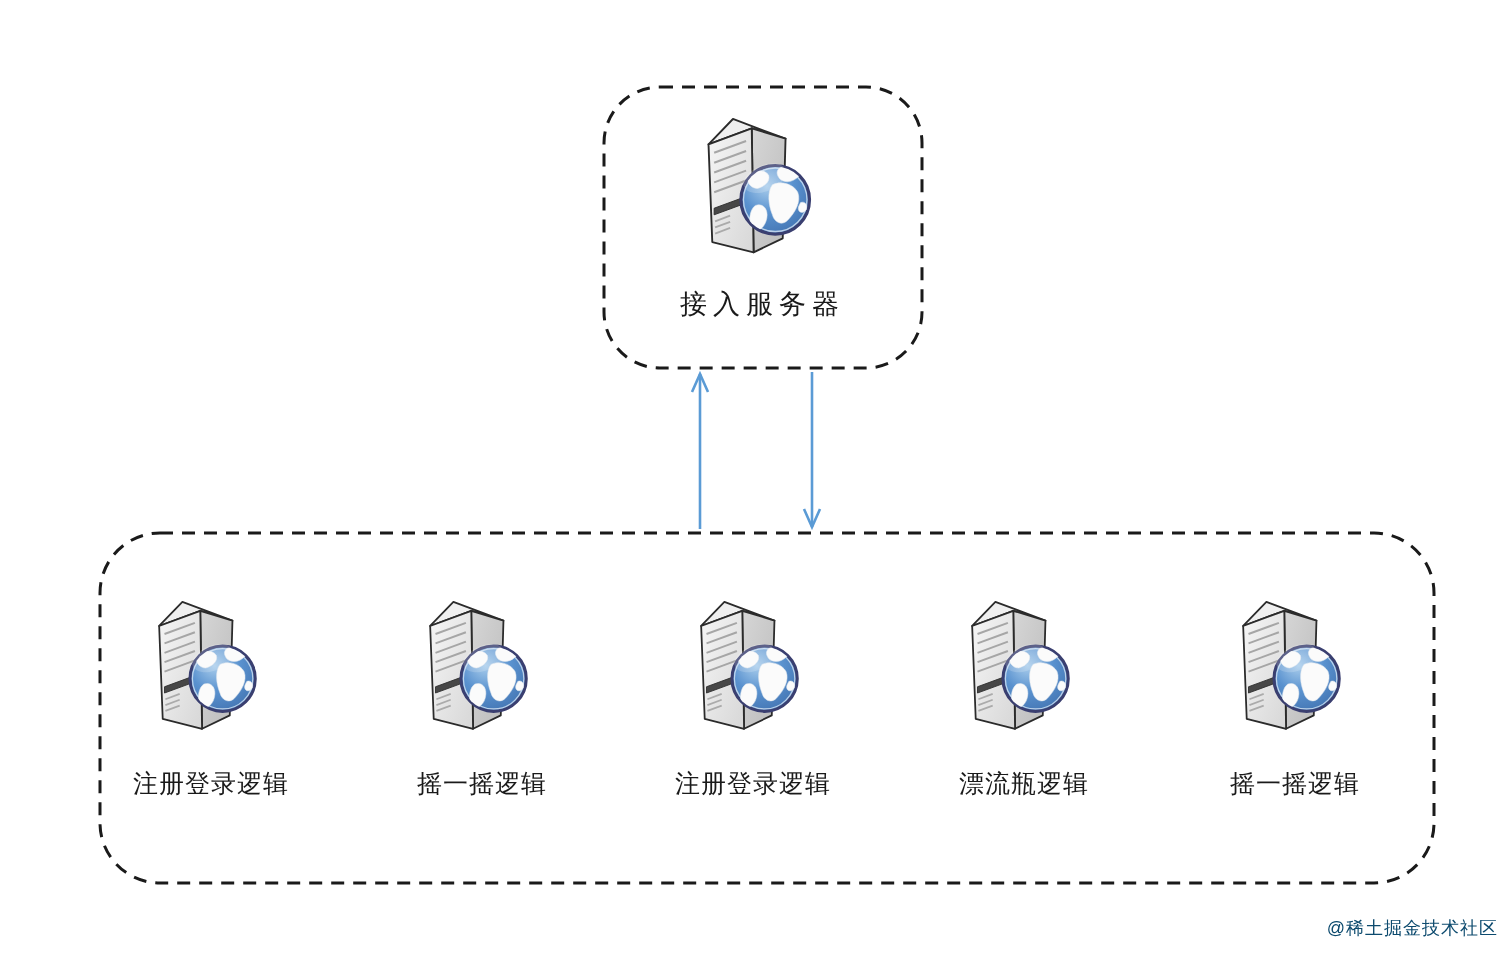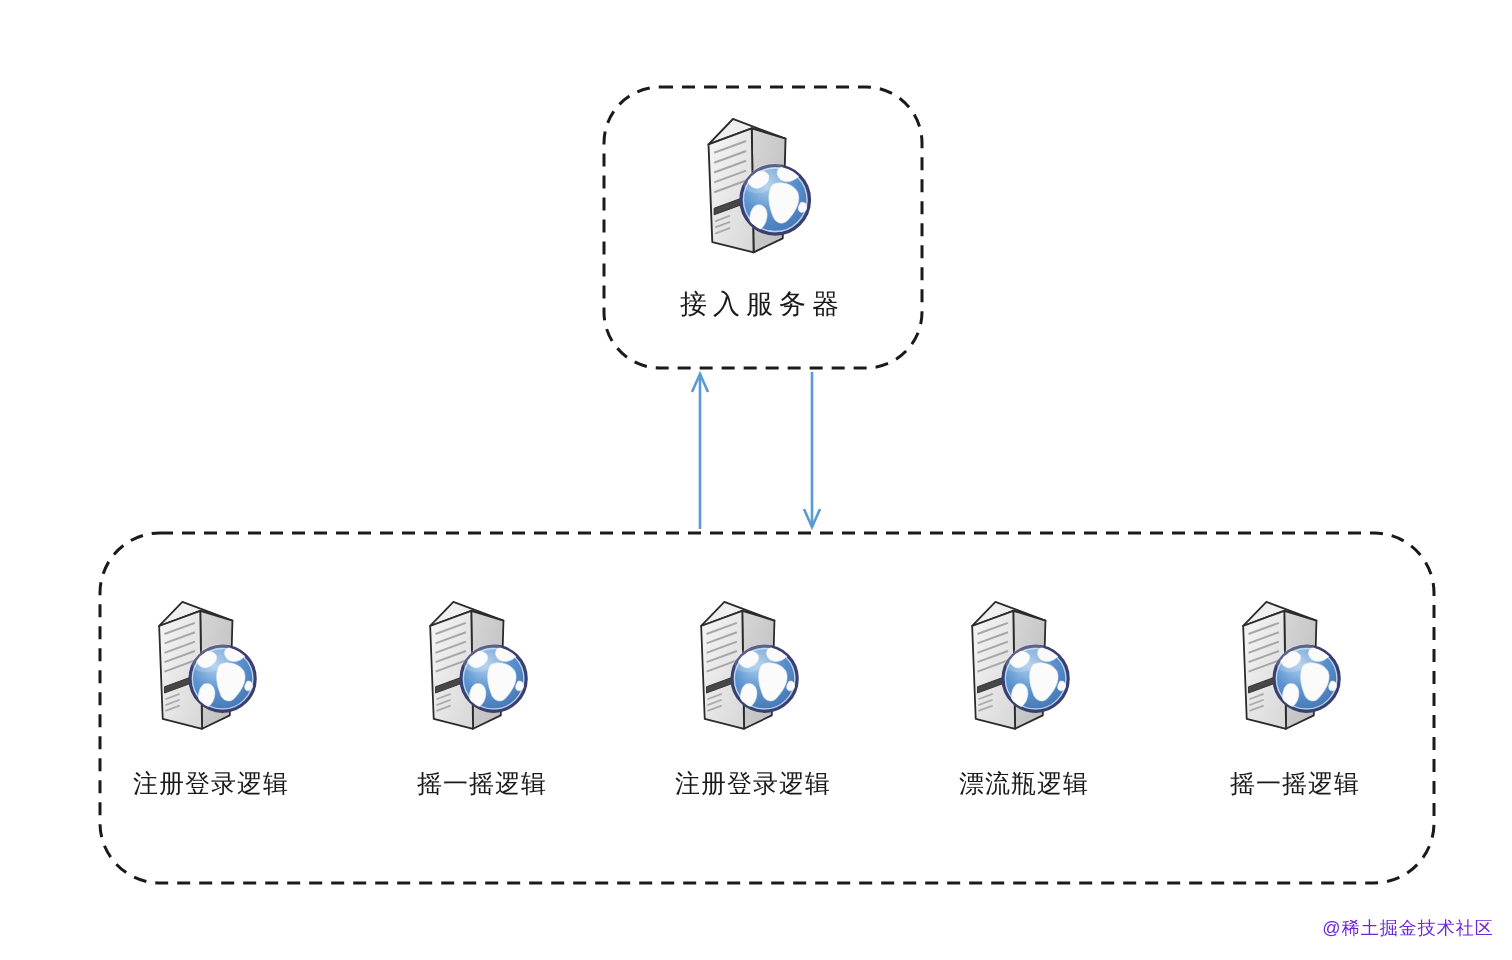--- a/index.html
+++ b/index.html
@@ -21,23 +21,23 @@
     left:99px;top:532px;width:1336px;height:352px;
     flex-direction:row;align-items:flex-start;justify-content:space-between;
     box-sizing:border-box;padding:0 52px 0 24px;
   }
   .node{display:flex;flex-direction:column;align-items:center;width:176px;gap:9px;}
   .node .node-icon{margin-top:66px;}
   .node .node-label{
     margin-top:20px;font-size:25px;letter-spacing:1px;color:#1a1a1a;white-space:nowrap;
   }
   .watermark{
-    position:absolute;left:1318px;top:916px;width:180px;text-align:center;
+    position:absolute;left:1318px;top:916px;width:180px;text-align:right;
     font-family:"Liberation Sans","DejaVu Sans",sans-serif;
-    font-size:18px;color:#6d28d9;letter-spacing:1px;white-space:nowrap;
+    font-size:18px;color:#0c4a6e;letter-spacing:1px;white-space:nowrap;
   }
   .defs-holder{position:absolute;width:0;height:0;overflow:hidden;}
 </style>
 </head>
 <body>
 
 <svg class="defs-holder" aria-hidden="true">
   <defs>
     <linearGradient id="gFront" x1="0" y1="0" x2="1" y2="1">
       <stop offset="0" stop-color="#f6f6f6"></stop>

